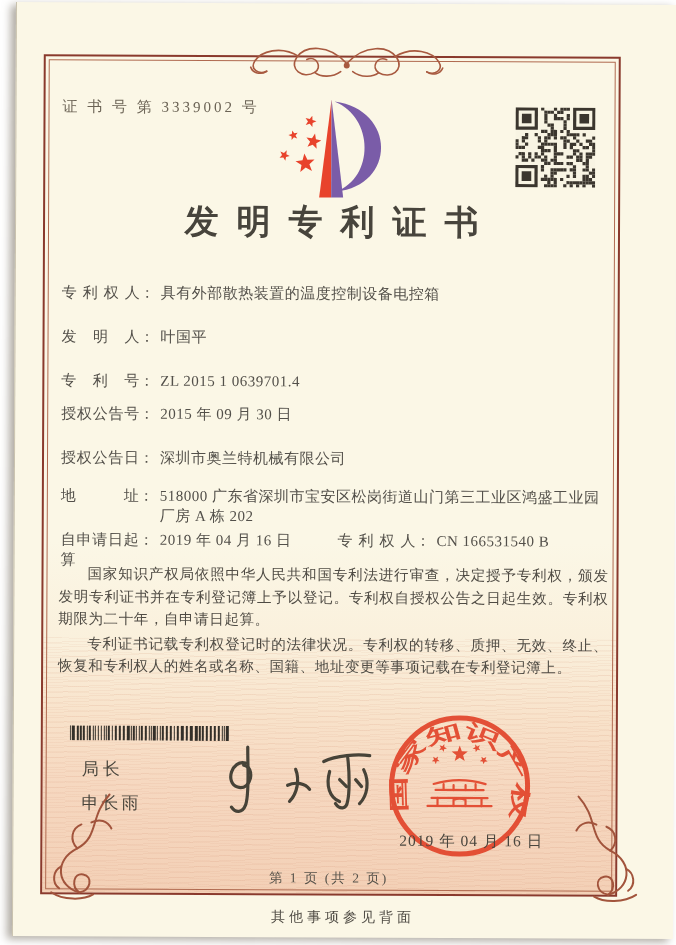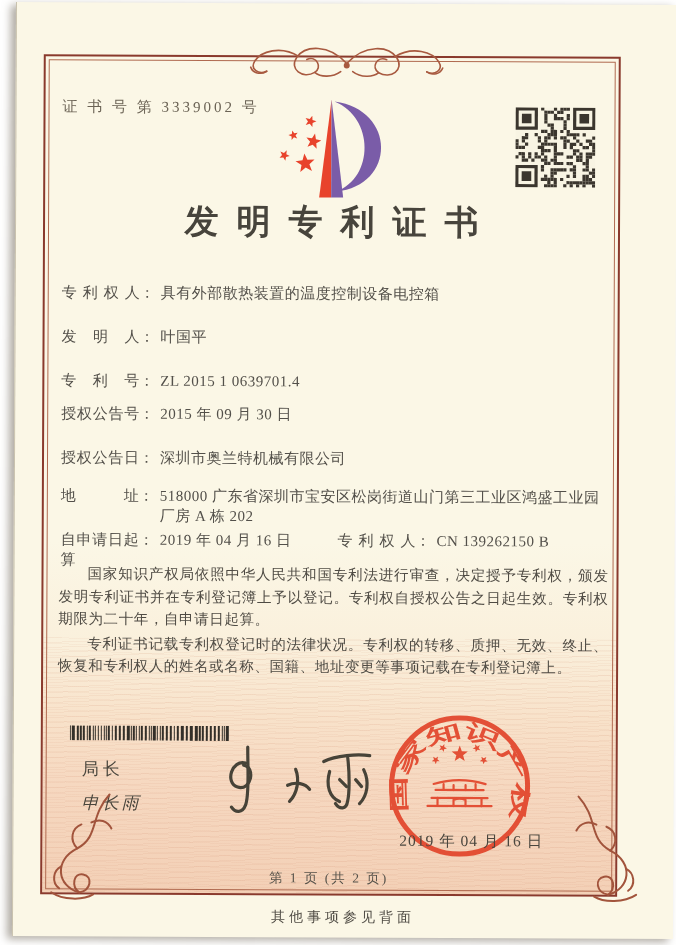--- a/index.html
+++ b/index.html
@@ -50,21 +50,21 @@
   .flabel{display:inline-block;width:78px;text-align:justify;text-align-last:justify;vertical-align:top;}
   .colon{vertical-align:top;}
   .fvalue{display:inline-block;margin-left:6px;width:440px;vertical-align:top;letter-spacing:.5px;}
   .grow .fvalue{width:auto;}
   .grant-no{margin-left:46px;}
   .paras{left:44px;top:560px;width:550px;font-size:14.5px;line-height:22.5px;color:#4f4b44;text-align:justify;}
   .paras p{margin:0;text-indent:2em;letter-spacing:.6px;}
   .paras p + p{margin-top:2px;}
   .barcode{left:56px;top:723px;width:162px;height:15px;}
   .dir-title{left:68px;top:755px;font-size:17px;letter-spacing:4px;color:#49453c;font-family:Liberation Sans, sans-serif;}
-  .dir-name{left:68px;top:789px;font-size:17px;letter-spacing:3px;color:#49453c;font-family:"Liberation Sans","DejaVu Sans",sans-serif;font-style:italic;}
+  .dir-name{left:68px;top:789px;font-size:17px;letter-spacing:3px;color:#49453c;font-family:"Liberation Sans","DejaVu Sans",sans-serif;}
   .signature{left:198px;top:736px;width:172px;height:92px;}
   .seal{left:372px;top:708px;width:148px;height:148px;opacity:.93;}
   .seal-date{left:386px;top:827px;font-size:15.5px;color:#4a463e;letter-spacing:1px;z-index:3;}
   .page-info{left:27px;top:866px;width:577px;text-align:center;font-size:13.5px;color:#56524a;letter-spacing:2px;}
   .corner{width:95px;height:115px;z-index:2;}
   .corner.left{left:18px;top:786px;}
   .corner.right{left:548px;top:786px;transform:scaleX(-1);}
   .flourish-top{left:200px;top:32px;width:260px;height:52px;}
   .back-note{left:0;top:905px;width:660px;text-align:center;font-size:14px;color:#4f4b44;letter-spacing:4px;}
 </style>
@@ -327,21 +327,21 @@
     <div class="frow">
       <span class="flabel">授权公告号</span><span class="colon">：</span><span class="fvalue">2015 年 09 月 30 日</span>
     </div>
     <div class="frow">
       <span class="flabel">授权公告日</span><span class="colon">：</span><span class="fvalue">深圳市奥兰特机械有限公司</span>
     </div>
     <div class="frow">
       <span class="flabel">地址</span><span class="colon">：</span><span class="fvalue">518000 广东省深圳市宝安区松岗街道山门第三工业区鸿盛工业园厂房 A 栋 202</span>
     </div>
     <div class="frow grow">
-      <span class="flabel">自申请日起算</span><span class="colon">：</span><span class="fvalue">2019 年 04 月 16 日</span><span class="grant-no"><span class="flabel">专利权人</span><span class="colon">：</span><span class="fvalue">CN 139262150 B</span></span>
+      <span class="flabel">自申请日起算</span><span class="colon">：</span><span class="fvalue">2019 年 04 月 16 日</span><span class="grant-no"><span class="flabel">专利权人</span><span class="colon">：</span><span class="fvalue">CN 166531540 B</span></span>
     </div>
   </div>
 
   <div class="abs paras">
     <p>国家知识产权局依照中华人民共和国专利法进行审查，决定授予专利权，颁发发明专利证书并在专利登记簿上予以登记。专利权自授权公告之日起生效。专利权期限为二十年，自申请日起算。</p>
     <p>专利证书记载专利权登记时的法律状况。专利权的转移、质押、无效、终止、恢复和专利权人的姓名或名称、国籍、地址变更等事项记载在专利登记簿上。</p>
   </div>
 
   <svg class="abs barcode" id="barcode" viewBox="0 0 162 15" fill="#332f29">
       <rect x="0" y="0" width="1" height="15"></rect>

